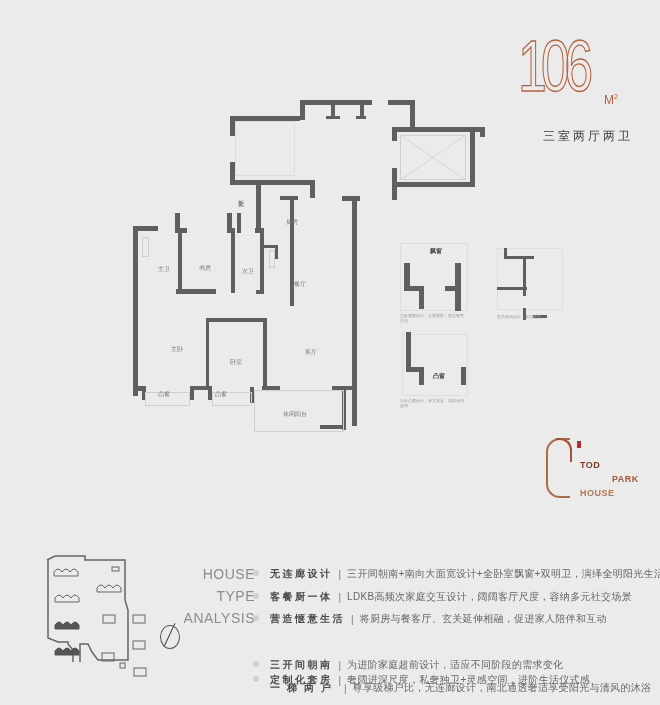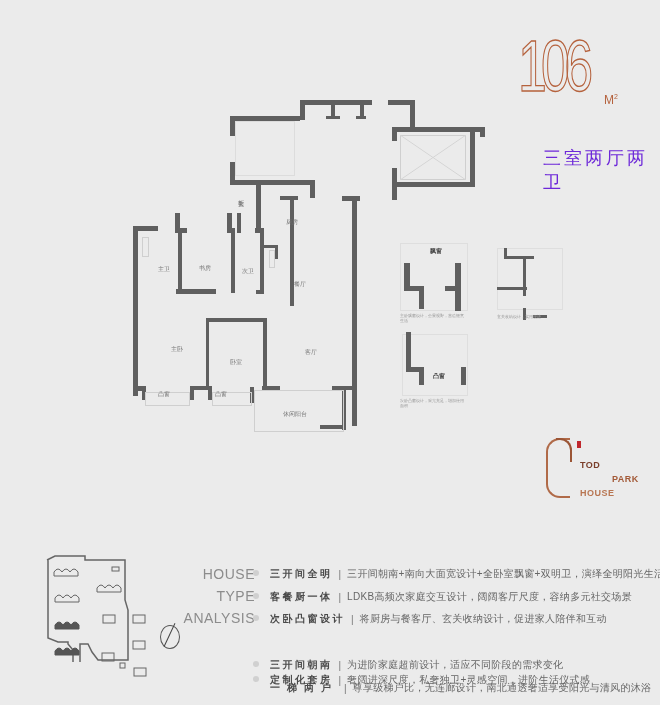--- a/index.html
+++ b/index.html
@@ -4,21 +4,21 @@
 <style>
   html,body{margin:0;padding:0;}
   body{width:660px;height:705px;background:#ebebeb;position:relative;overflow:hidden;font-family:"Liberation Sans","DejaVu Sans",sans-serif;}
   .abs{position:absolute;}
   .wall{position:absolute;background:#5f5f5f;}
   .thin{position:absolute;border:1px solid #cfcfcf;box-sizing:border-box;}
   .room-label{position:absolute;font-size:6px;color:#777;white-space:nowrap;}
   .big-num{position:absolute;left:518px;top:30px;font-family:"Liberation Sans",sans-serif;font-weight:100;font-size:72px;letter-spacing:-8px;color:transparent;-webkit-text-stroke:1.4px #b5623d;line-height:1;transform:scaleX(0.72);transform-origin:left top;}
   .unit{position:absolute;left:604px;top:93px;font-size:12px;color:#b5623d;}
   .unit sup{font-size:7px;}
-  .subtitle{position:absolute;left:543px;top:128px;font-size:18px;letter-spacing:3px;color:#6d28d9;margin-top:18px;}
+  .subtitle{position:absolute;left:543px;top:128px;font-size:12px;letter-spacing:3px;color:#404040;}
   .brand-c{position:absolute;left:546px;top:438px;width:24px;height:60px;border:2px solid #b06a48;border-right:none;border-radius:14px 0 0 14px;box-sizing:border-box;}
   .brand-c2{position:absolute;left:556px;top:438px;width:16px;height:60px;border:2px solid #9b5535;border-left:none;border-bottom:none;border-radius:0 12px 0 0;box-sizing:border-box;height:24px;}
   .brand-mark{position:absolute;left:577px;top:441px;width:4px;height:7px;background:#c0272d;}
   .brand-text{position:absolute;left:580px;font-size:9px;font-weight:bold;letter-spacing:0.5px;}
   .analysis-title{position:absolute;right:405px;font-size:14px;color:#8c8c8c;letter-spacing:0.5px;text-align:right;font-weight:300;}
   .feat{position:absolute;left:270px;font-size:10px;color:#555;white-space:nowrap;display:flex;align-items:center;}
   .feat .dot{position:absolute;left:-17px;top:3px;width:6px;height:6px;border-radius:50%;background:#d0d0d0;}
   .feat .key{font-weight:bold;color:#4a4a4a;letter-spacing:2.5px;margin-right:6px;}
   .feat .sep{color:#777;margin-right:6px;}
   .feat .desc{color:#666;letter-spacing:0.3px;}
@@ -179,35 +179,35 @@
 
 <div>
   <div class="analysis-title" style="top:566px;">HOUSE</div>
   <div class="analysis-title" style="top:588px;">TYPE</div>
   <div class="analysis-title" style="top:610px;">ANALYSIS</div>
 </div>
 
 <div>
   <div class="feat" style="top:567px;">
     <span class="dot"></span>
-    <span class="key">三开间全明</span>
+    <span class="key">无连廊设计</span>
     <span class="sep">|</span>
     <span class="desc">三开间朝南+南向大面宽设计+全卧室飘窗+双明卫，演绎全明阳光生活</span>
   </div>
   <div class="feat" style="top:590px;">
     <span class="dot"></span>
     <span class="key">客餐厨一体</span>
     <span class="sep">|</span>
     <span class="desc">LDKB高频次家庭交互设计，阔阔客厅尺度，容纳多元社交场景</span>
   </div>
   <div class="feat" style="top:612px;">
     <span class="dot"></span>
-    <span class="key">次卧凸窗设计</span>
-    <span class="sep">|</span>
-    <span class="desc">将厨房与餐客厅、玄关收纳设计，促进家人陪伴和互动</span>
+    <span class="key">营造惬意生活</span>
+    <span class="sep">|</span>
+    <span class="desc">将厨房与餐客厅、玄关延伸相融，促进家人陪伴和互动</span>
   </div>
   <div class="feat" style="top:673px;">
     <span class="dot"></span>
     <span class="key">定制化套房</span>
     <span class="sep">|</span>
     <span class="desc">奢阔进深尺度，私奢独卫+灵感空间，进阶生活仪式感</span>
   </div>
   <div class="feat" style="top:658px;">
     <span class="dot"></span>
     <span class="key">三开间朝南</span>

